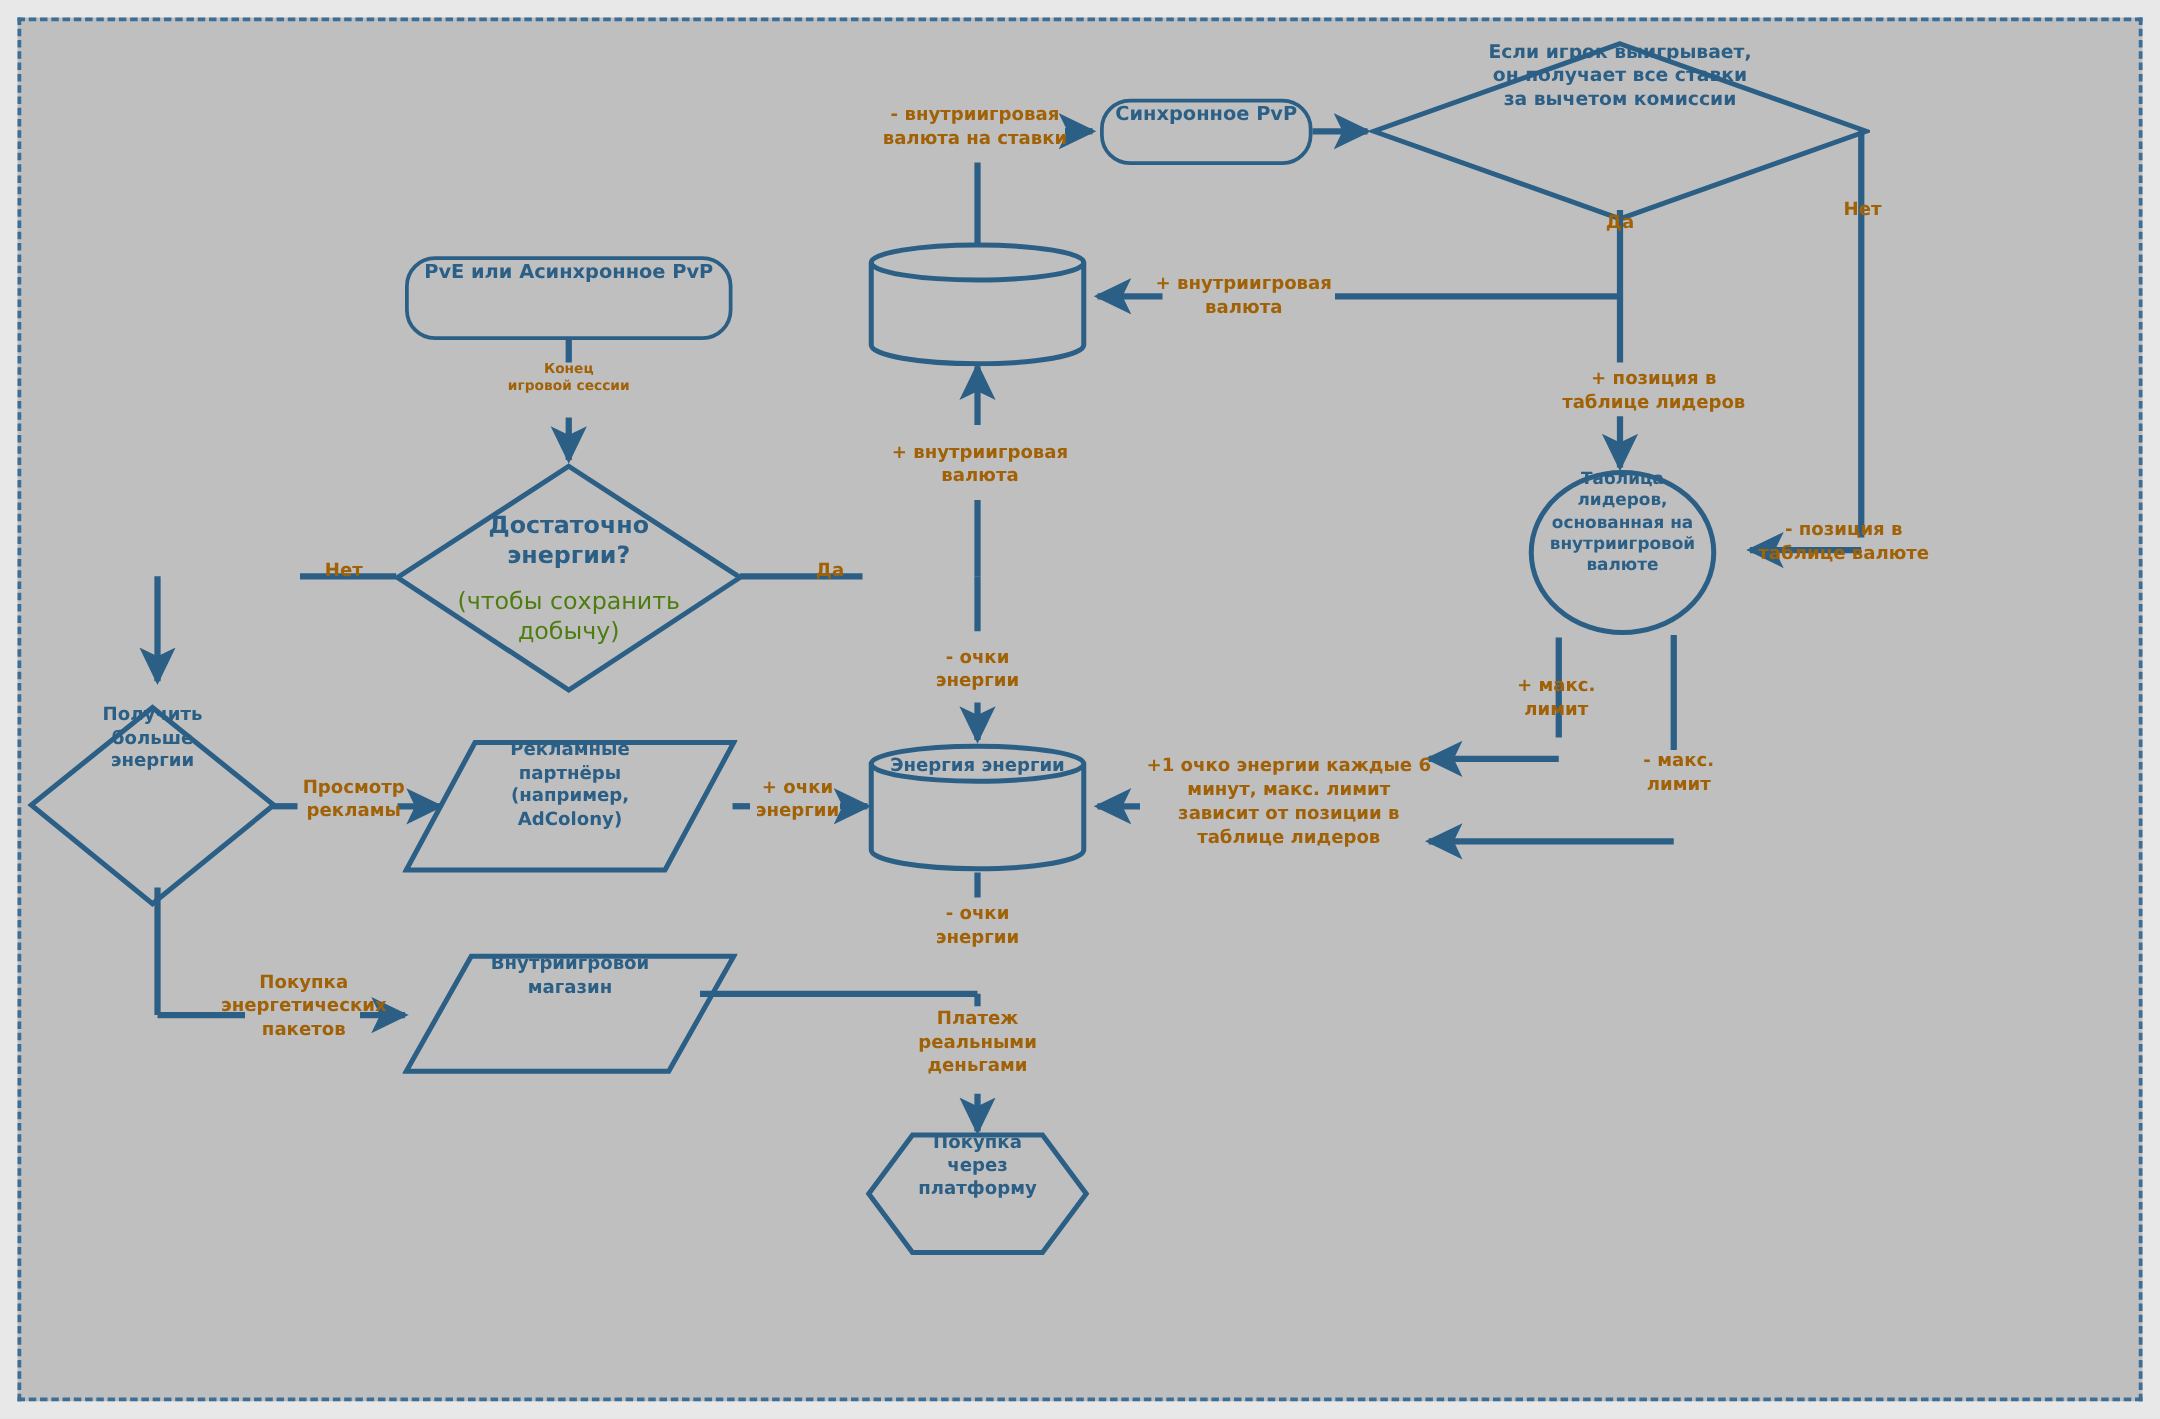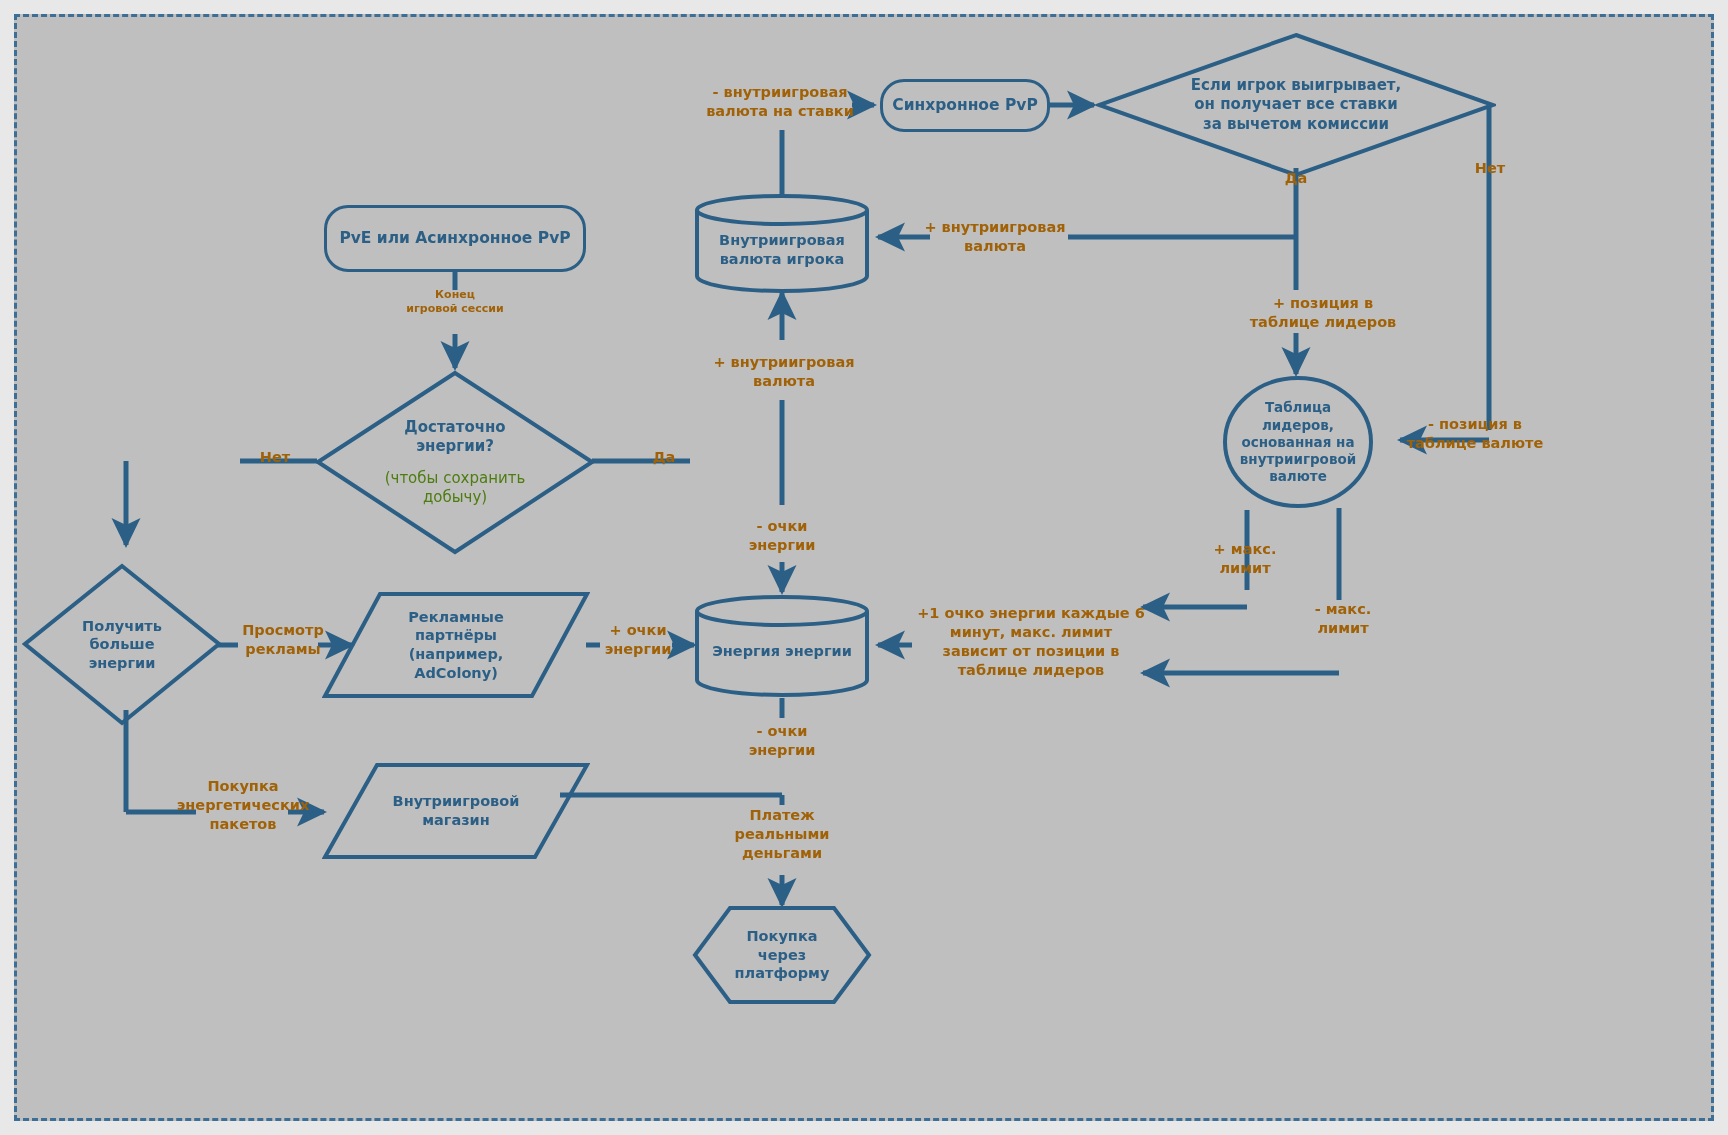--- a/index.html
+++ b/index.html
@@ -27,21 +27,20 @@
     position: absolute;
     left: 0;
     top: 0;
     width: 1728px;
     height: 1135px;
     pointer-events: none;
   }
   .node {
     position: absolute;
     display: flex;
-    align-items: center;
     justify-content: center;
     text-align: center;
     color: #2b5f86;
     font-weight: bold;
     line-height: 1.28;
     box-sizing: border-box;
   }
   .node-text { white-space: pre-line; }
   .sub-text {
     display: block;
@@ -146,21 +145,21 @@
     <span class="node-text">Если игрок выигрывает,
 он получает все ставки
 за вычетом комиссии</span>
   </div>
 </div>
 
 <div style="position:absolute; left:315px; top:370px; width:280px; height:185px;">
   <svg width="280" height="185" viewBox="0 0 280 185">
     <polygon points="140,3 277,92 140,182 3,92" fill="none" stroke="#2b5f86" stroke-width="4"></polygon>
   </svg>
-  <div class="node" style="left:0; top:0; width:280px; height:185px; font-size:15px; flex-direction:column;gap:12px;">
+  <div class="node" style="left:0; top:0; width:280px; height:185px; font-size:19px; flex-direction:column;gap:12px;">
     <span class="node-text">Достаточно
 энергии?</span>
     <span class="node-text sub-text">(чтобы сохранить
 добычу)</span>
   </div>
 </div>
 
 <div style="position:absolute; left:22px; top:563px; width:200px; height:163px;">
   <svg width="200" height="163" viewBox="0 0 200 163">
     <polygon points="100,3 197,81 100,160 3,81" fill="none" stroke="#2b5f86" stroke-width="4"></polygon>
@@ -170,24 +169,20 @@
 больше
 энергии</span>
   </div>
 </div>
 
 <div style="position:absolute; left:694px; top:193px; width:176px; height:100px;">
   <svg width="176" height="100" viewBox="0 0 176 100">
     <path d="M3,17 L3,83 A85,15 0 0 0 173,83 L173,17" fill="none" stroke="#2b5f86" stroke-width="4"></path>
     <ellipse cx="88" cy="17" rx="85" ry="14" fill="none" stroke="#2b5f86" stroke-width="4"></ellipse>
   </svg>
-  <div class="node" style="left:0; top:12px; width:176px; height:90px; font-size:14.5px;">
-    <span class="node-text">Внутриигровая
-валюта игрока</span>
-  </div>
 </div>
 
 <div style="position:absolute; left:694px; top:594px; width:176px; height:104px;">
   <svg width="176" height="104" viewBox="0 0 176 104">
     <path d="M3,17 L3,86 A85,15 0 0 0 173,86 L173,17" fill="none" stroke="#2b5f86" stroke-width="4"></path>
     <ellipse cx="88" cy="17" rx="85" ry="14" fill="none" stroke="#2b5f86" stroke-width="4"></ellipse>
   </svg>
   <div class="node" style="left:0; top:10px; width:176px; height:94px; font-size:14.5px;">
     <span class="node-text">Энергия энергии</span>
   </div>

